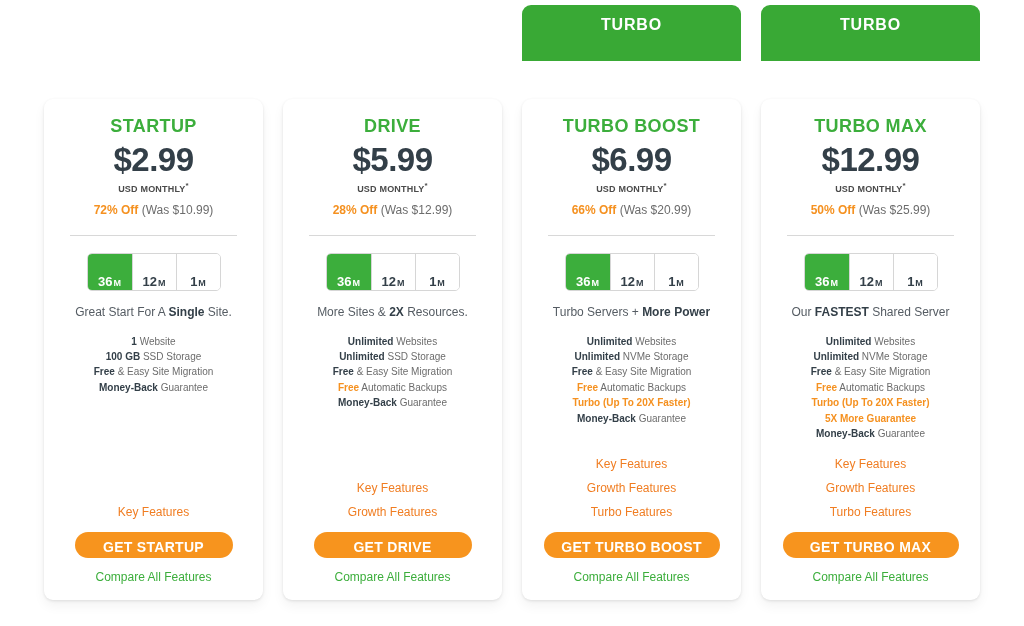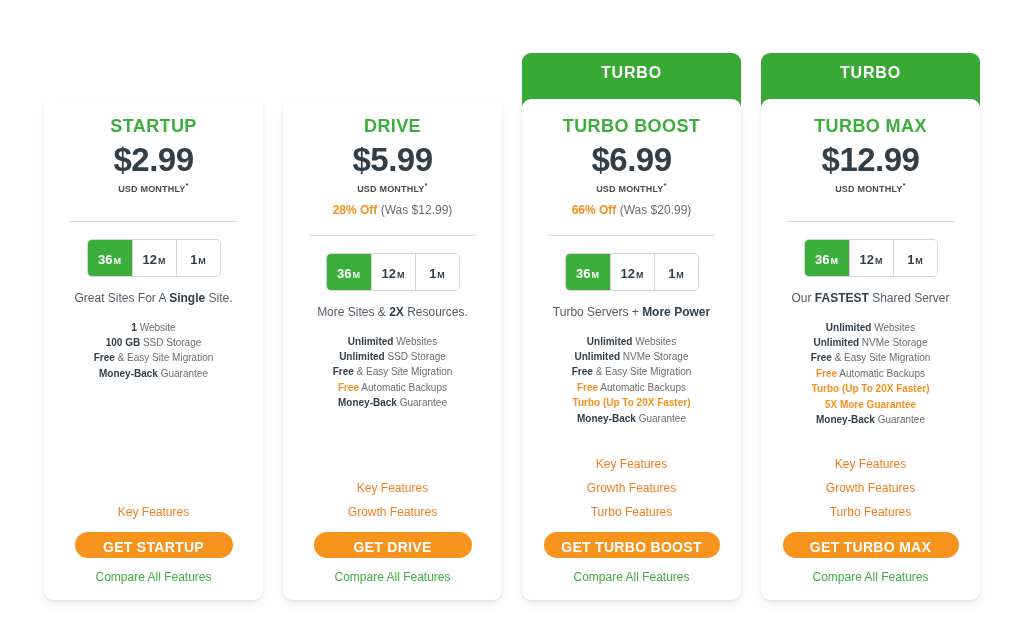--- a/index.html
+++ b/index.html
@@ -31,20 +31,21 @@
     align-items: flex-end;
     gap: 20px;
   }
 
   .card-col {
     width: 219px;
     position: relative;
     display: flex;
     flex-direction: column;
     justify-content: flex-end;
+    gap: 48px;
   }
 
   
   .banner {
     height: 56px;
     background: #39a935;
     border-radius: 9px 9px 0 0;
     margin-bottom: -10px;
     display: flex;
     align-items: flex-start;
@@ -135,21 +136,21 @@
     overflow: hidden;
     border: 1px solid #d6d6d6;
     background: #fff;
   }
   .term {
     min-width: 44px;
     height: 36px;
     display: flex;
     align-items: baseline;
     justify-content: center;
-    padding: 8px 7px;
+    padding: 16px 7px;
     font-size: 13px;
     font-weight: bold;
     color: #333f48;
     background: #ffffff;
     border-left: 1px solid #d6d6d6;
     box-sizing: border-box;
     line-height: 24px;
   }
   .term:first-child { border-left: none; }
   .term .unit {
@@ -234,38 +235,39 @@
 <div class="pricing-wrap">
   <div class="cards" id="cards">
       <div class="card-col">
         <div class="banner hidden">
           <span class="banner-label"></span>
         </div>
         <div class="card">
           <div class="plan-name">STARTUP</div>
           <div class="price">$2.99</div>
           <div class="per-term"><span>USD MONTHLY</span><span class="star">*</span></div>
+          <div class="discount"><span class="pct">72% Off</span> <span>(Was $10.99)</span></div>
           <div class="divider"></div>
           <div class="terms">
             <div class="term-group">
               <div class="term active">
                 <span>36</span>
                 <span class="unit">M</span>
               </div>
               <div class="term">
                 <span>12</span>
                 <span class="unit">M</span>
               </div>
               <div class="term">
                 <span>1</span>
                 <span class="unit">M</span>
               </div>
             </div>
           </div>
-          <div class="tagline"><span>Great Sites For A </span><b>Single</b><span> Site.</span></div>
+          <div class="tagline"><span>Great Start For A </span><b>Single</b><span> Site.</span></div>
           <div class="features">
             <div class="feature"><b>1</b><span> Website</span></div>
             <div class="feature"><b>100 GB</b><span> SSD Storage</span></div>
             <div class="feature"><b>Free</b><span> &amp; Easy Site Migration</span></div>
             <div class="feature"><b>Money-Back</b><span> Guarantee</span></div>
           </div>
           <div class="spacer"></div>
           <div class="feature-links">
             <span class="feature-link">Key Features</span>
           </div>
@@ -362,20 +364,21 @@
         </div>
       </div>
       <div class="card-col">
         <div class="banner">
           <span class="banner-label">TURBO</span>
         </div>
         <div class="card">
           <div class="plan-name">TURBO MAX</div>
           <div class="price">$12.99</div>
           <div class="per-term"><span>USD MONTHLY</span><span class="star">*</span></div>
+          <div class="discount"><span class="pct">50% Off</span> <span>(Was $25.99)</span></div>
           <div class="divider"></div>
           <div class="terms">
             <div class="term-group">
               <div class="term active">
                 <span>36</span>
                 <span class="unit">M</span>
               </div>
               <div class="term">
                 <span>12</span>
                 <span class="unit">M</span>

